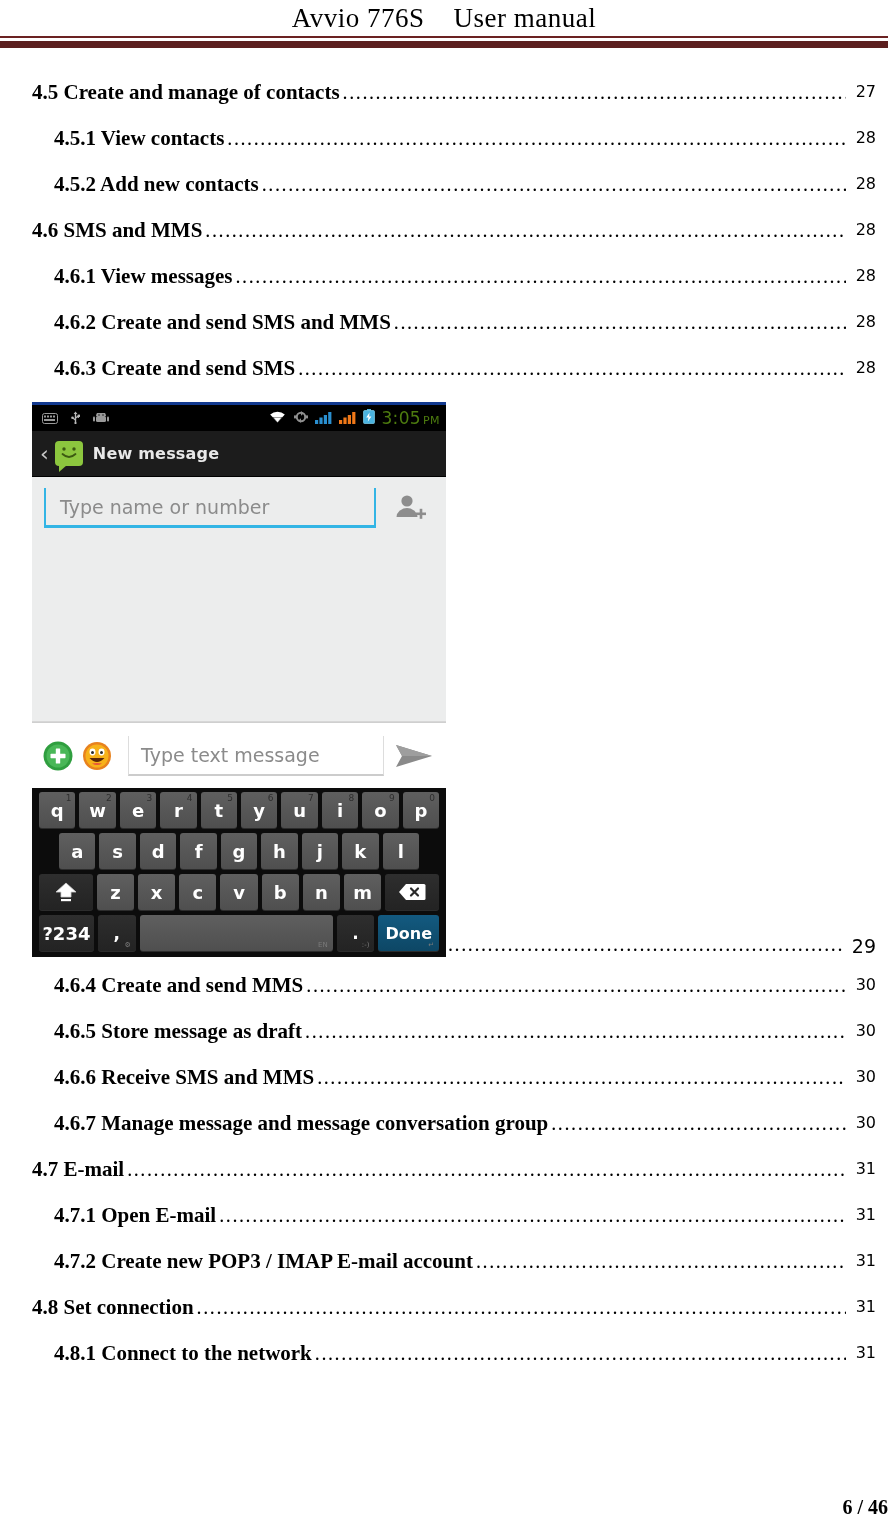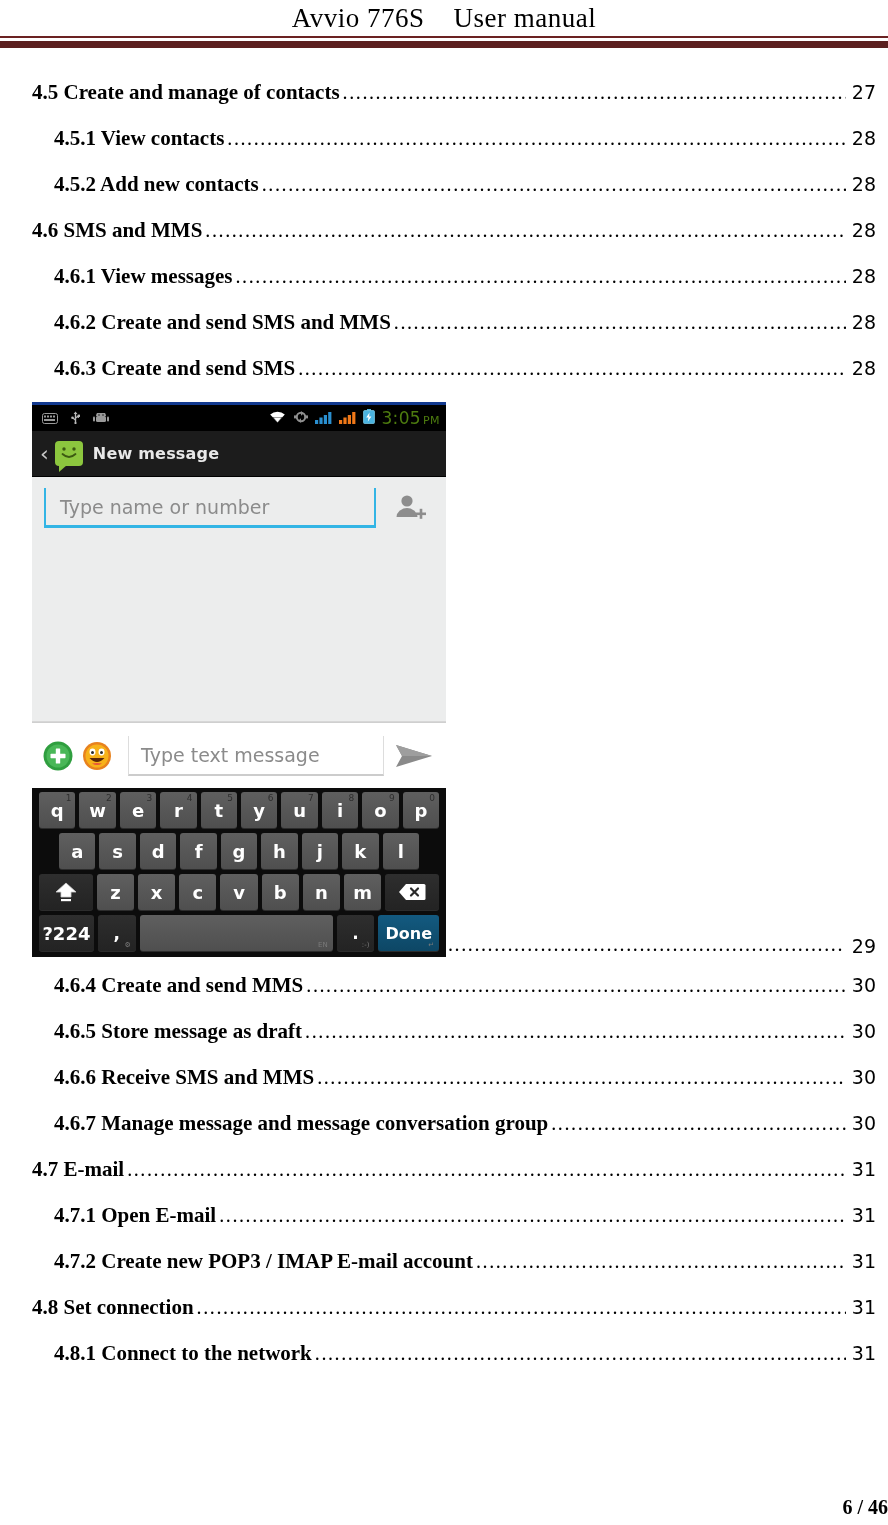--- a/index.html
+++ b/index.html
@@ -78,21 +78,21 @@
     letter-spacing: 1.6px;
     color: #000;
     display: block;
     white-space: nowrap;
     line-height: 12px;
   }
   .toc-page {
     flex: 0 0 auto;
     font-family: "DejaVu Sans", sans-serif;
     font-weight: normal;
-    font-size: 19px;
+    font-size: 16px;
     min-width: 28px;
     text-align: right;
   }
 
   
   .figure-row {
     display: flex;
     align-items: flex-end;
     margin-bottom: 16px;
     padding: 0 12px 0 32px;
@@ -636,21 +636,21 @@
           </div>
         <div class="key dark wide">
           <svg width="28" height="18" viewBox="0 0 28 18">
               <path d="M8 1 H26 a1.5 1.5 0 0 1 1.5 1.5 v13 a1.5 1.5 0 0 1 -1.5 1.5 H8 L1 9 z" fill="#ffffff"></path>
               <path d="M13 5.5 L20 12.5 M20 5.5 L13 12.5" stroke="#2a2a2a" stroke-width="2.2" stroke-linecap="round"></path>
             </svg>
         </div>
       </div>
       <div class="kb-row">
         <div class="key dark wide">
-            <span>?224</span>
+            <span>?234</span>
           </div>
         <div class="key dark punct">
             <span>,</span>
             <span class="key-sub">⚙</span>
           </div>
         <div class="key space">
             <span></span>
             <span class="key-sub">EN</span>
           </div>
         <div class="key dark punct">

